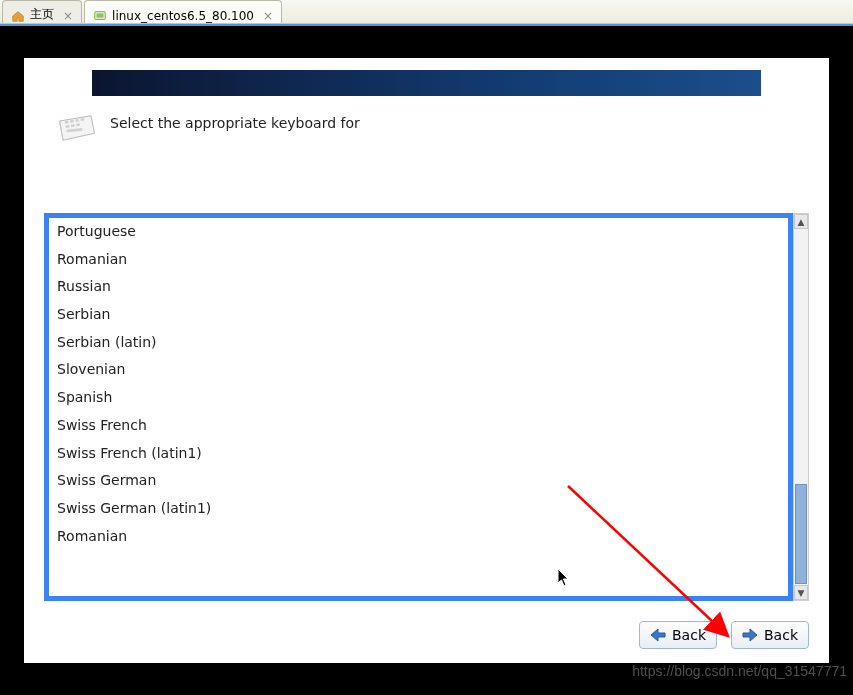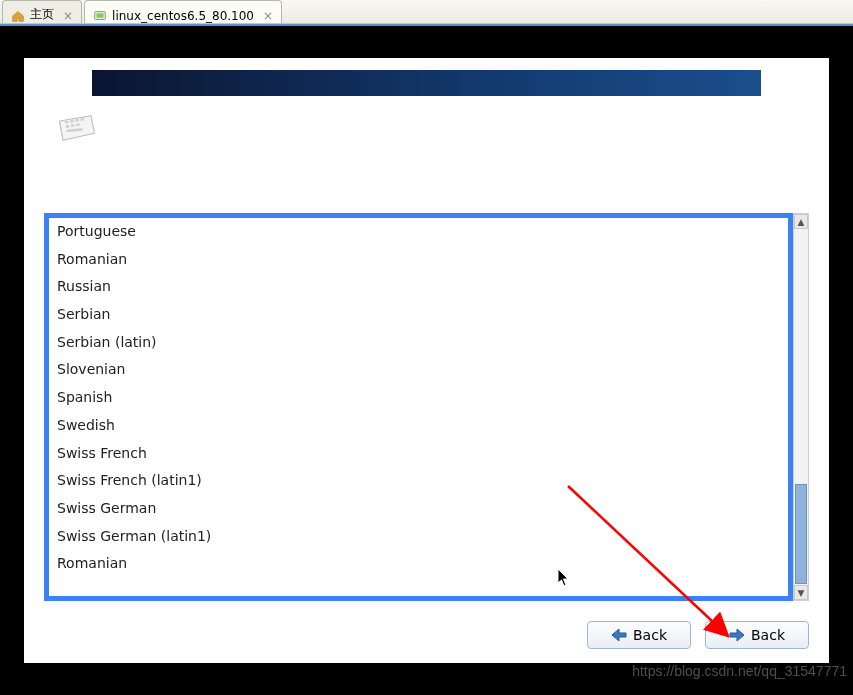--- a/index.html
+++ b/index.html
@@ -112,21 +112,21 @@
   border: 1px solid #6f94bf;
 }
 
 .button-row {
   position: absolute;
   right: 20px; bottom: 14px;
   display: flex; gap: 14px;
 }
 .btn {
   display: flex; align-items: center; gap: 6px;
-  padding: 5px 23px;
+  padding: 5px 10px;
   font-size: 14px;
   border: 1px solid #9cb8d8;
   border-radius: 4px;
   background: linear-gradient(to bottom, #fdfdfd, #e9eef4);
   cursor: pointer;
 }
 .btn .arrow { width: 16px; height: 14px; }
 
 .anno-arrow {
   position: absolute;
@@ -185,33 +185,33 @@
             <rect x="22" y="6" width="4" height="3" transform="rotate(-6 22 6)"></rect>
             <rect x="28" y="5" width="4" height="3" transform="rotate(-6 28 5)"></rect>
             <rect x="11" y="13" width="4" height="3" transform="rotate(-6 11 13)"></rect>
             <rect x="17" y="12" width="4" height="3" transform="rotate(-6 17 12)"></rect>
             <rect x="23" y="11" width="4" height="3" transform="rotate(-6 23 11)"></rect>
             <rect x="12" y="18" width="18" height="3" transform="rotate(-6 12 18)"></rect>
           </g>
         </svg>
       </span>
       <div class="prompt-text">
+        <div>Select the appropriate keyboard for</div>
       </div>
     </div>
 
     <div class="list-wrap">
       <div class="listbox" id="listbox">
           <div class="item">Portuguese</div>
           <div class="item">Romanian</div>
           <div class="item">Russian</div>
           <div class="item">Serbian</div>
           <div class="item">Serbian (latin)</div>
           <div class="item">Slovenian</div>
           <div class="item">Spanish</div>
-          <div class="item">Swedish</div>
           <div class="item">Swiss French</div>
           <div class="item">Swiss French (latin1)</div>
           <div class="item">Swiss German</div>
           <div class="item">Swiss German (latin1)</div>
           <div class="item">Romanian</div>
         </div>
       <div class="scrollbar">
         <div class="scroll-arrow up">▲</div>
         <div class="scroll-thumb"></div>
         <div class="scroll-arrow down">▼</div>

